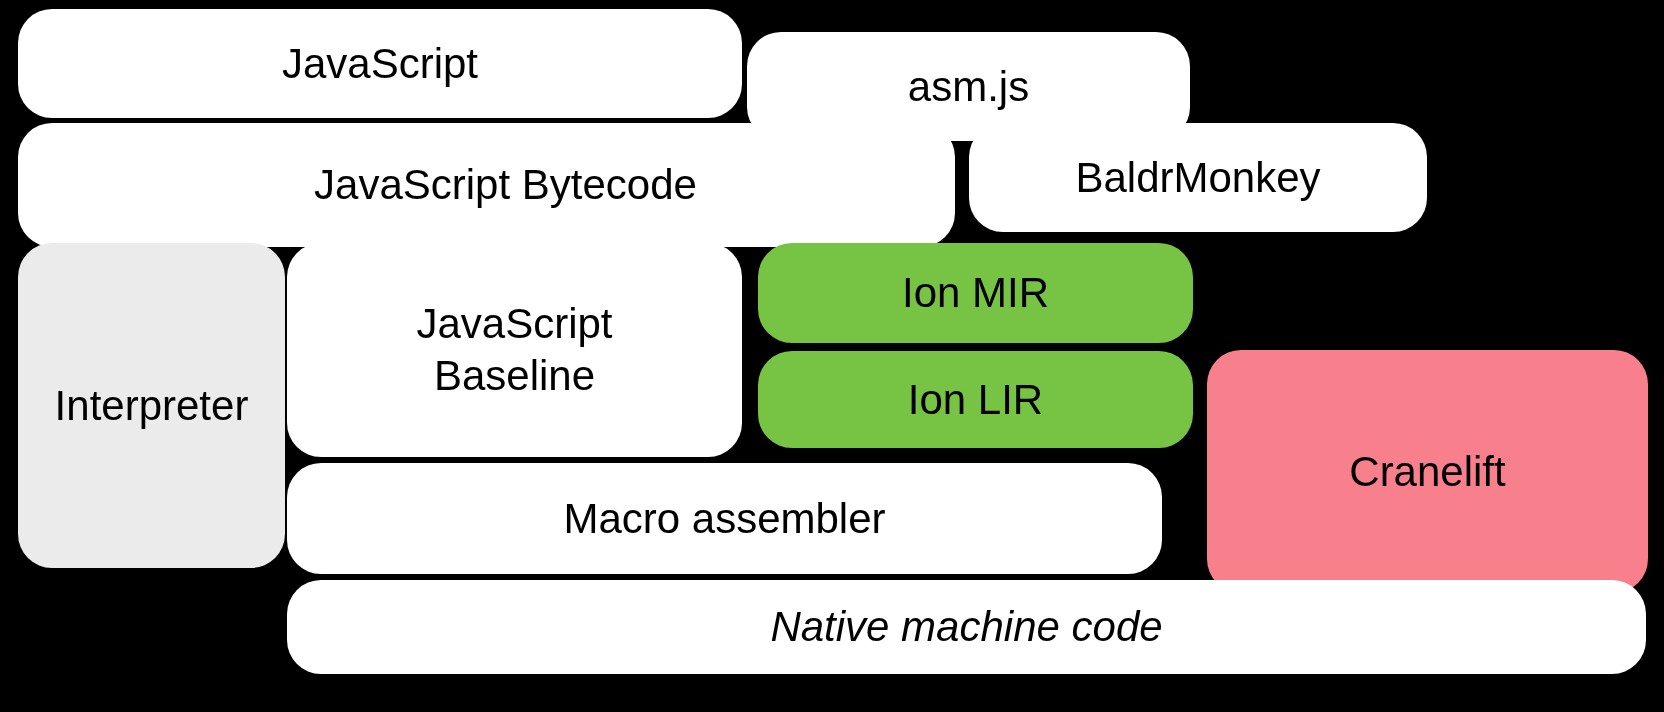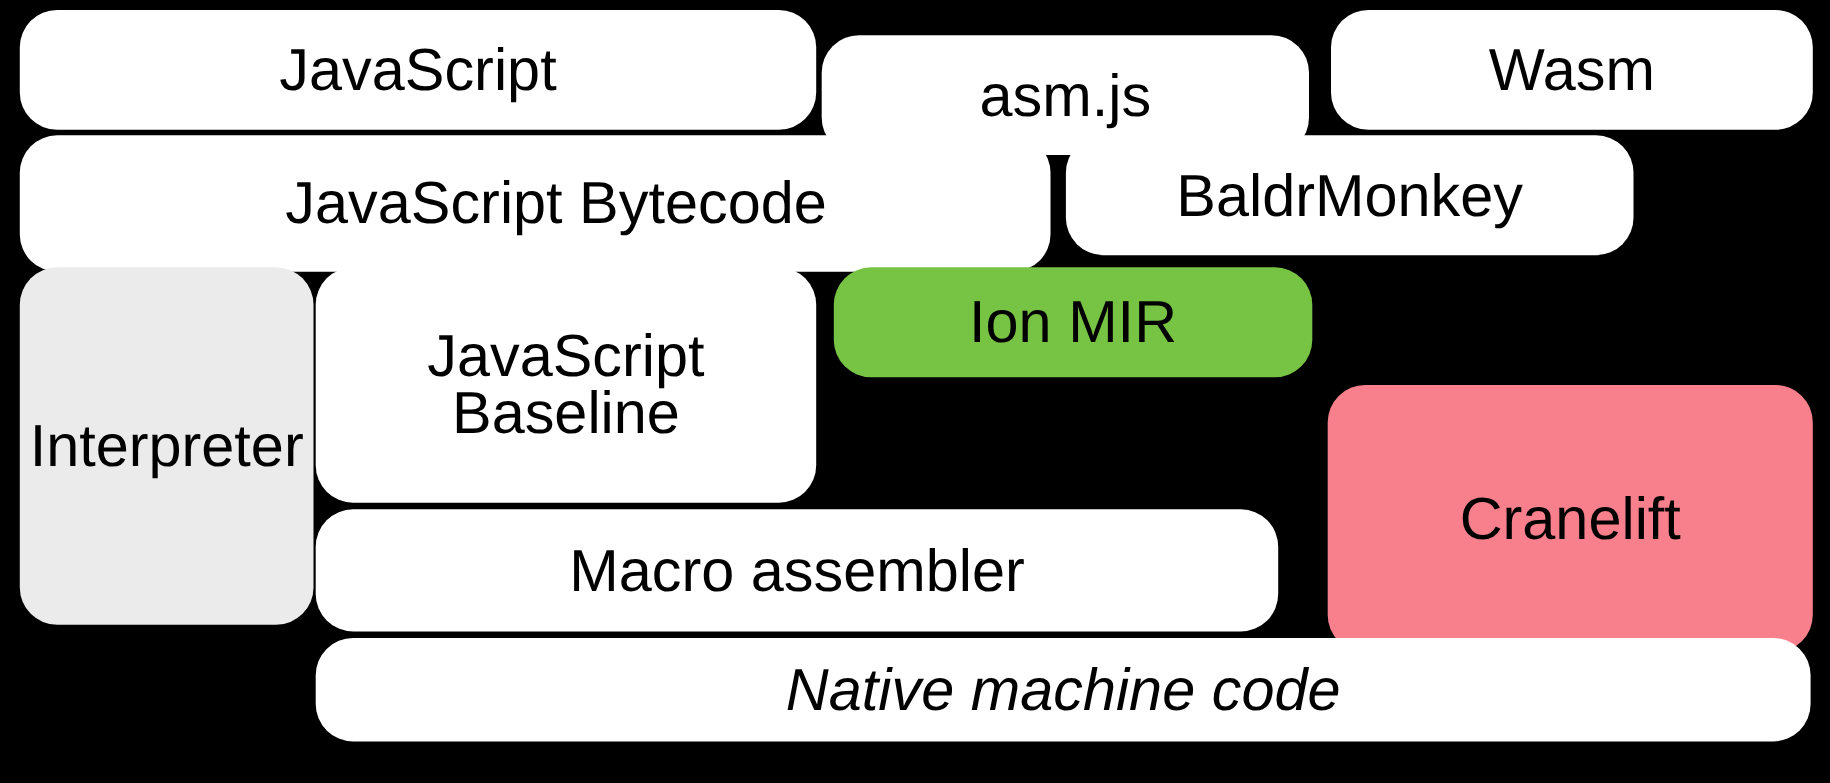--- a/index.html
+++ b/index.html
@@ -17,38 +17,38 @@
   }
   .box {
     position: absolute;
     border-radius: 34px;
     display: flex;
     align-items: center;
     justify-content: center;
     box-sizing: border-box;
   }
   .box .lbl {
-    font-size: 54px;
+    font-size: 42px;
     line-height: 52px;
     color: #000000;
     text-align: center;
     white-space: pre-line;
     letter-spacing: 0px;
   }
   .c-white { background: #ffffff; }
   .c-gray  { background: #ebebeb; }
   .c-green { background: #77c344; }
   .c-pink  { background: #f8808d; }
 
   
   #box-javascript          { left: 18px;   top: 9px;   width: 724px;  height: 109px; }
   #box-asmjs               { left: 747px;  top: 9px;   width: 443px;  height: 109px; margin-top: 23px; }
   #box-wasm                { left: 1210px; top: 9px;   width: 438px;  height: 109px; }
   #box-javascript-bytecode { left: 18px;   top: 123px; width: 937px;  height: 124px; padding-left: 38px; }
-  #box-baldrmonkey         { left: 969px;  top: 123px; width: 516px;  height: 109px; }
+  #box-baldrmonkey         { left: 969px;  top: 123px; width: 458px;  height: 109px; }
   #box-interpreter         { left: 18px;   top: 243px; width: 267px;  height: 325px; }
   #box-javascript-baseline { left: 287px;  top: 243px; width: 455px;  height: 214px; }
   #box-ion-mir             { left: 758px;  top: 243px; width: 435px;  height: 100px; }
   #box-ion-lir             { left: 758px;  top: 351px; width: 435px;  height: 97px;  }
   #box-cranelift           { left: 1207px; top: 350px; width: 441px;  height: 243px; }
   #box-macro-assembler     { left: 287px;  top: 463px; width: 875px;  height: 111px; }
   #box-native-machine-code { left: 287px;  top: 580px; width: 1359px; height: 94px; font-style: italic; }
 </style>
 </head>
 <body>
@@ -56,23 +56,20 @@
 <div id="canvas">
 
   <div id="box-javascript" class="box c-white">
     <span class="lbl">JavaScript</span>
   </div>
 
   <div id="box-asmjs" class="box c-white">
     <span class="lbl">asm.js</span>
   </div>
 
-  <div id="box-wasm" class="box c-white">
-    <span class="lbl">Wasm</span>
-  </div>
 
   <div id="box-javascript-bytecode" class="box c-white">
     <span class="lbl">JavaScript Bytecode</span>
   </div>
 
   <div id="box-baldrmonkey" class="box c-white">
     <span class="lbl">BaldrMonkey</span>
   </div>
 
   <div id="box-interpreter" class="box c-gray">
@@ -81,20 +78,23 @@
 
   <div id="box-javascript-baseline" class="box c-white">
     <span class="lbl">JavaScript
 Baseline</span>
   </div>
 
   <div id="box-ion-mir" class="box c-green">
     <span class="lbl">Ion MIR</span>
   </div>
 
+  <div id="box-ion-lir" class="box c-green">
+    <span class="lbl">Ion LIR</span>
+  </div>
 
   <div id="box-cranelift" class="box c-pink">
     <span class="lbl">Cranelift</span>
   </div>
 
   <div id="box-macro-assembler" class="box c-white">
     <span class="lbl">Macro assembler</span>
   </div>
 
   <div id="box-native-machine-code" class="box c-white">

